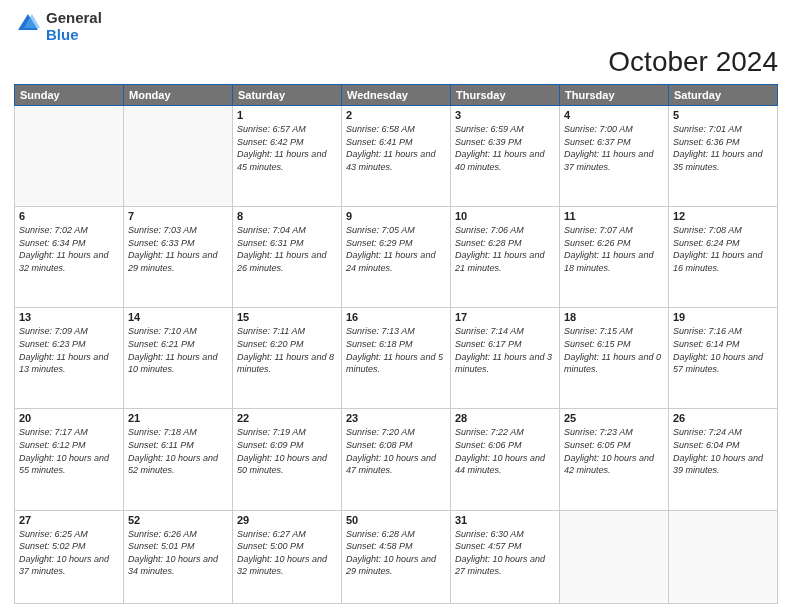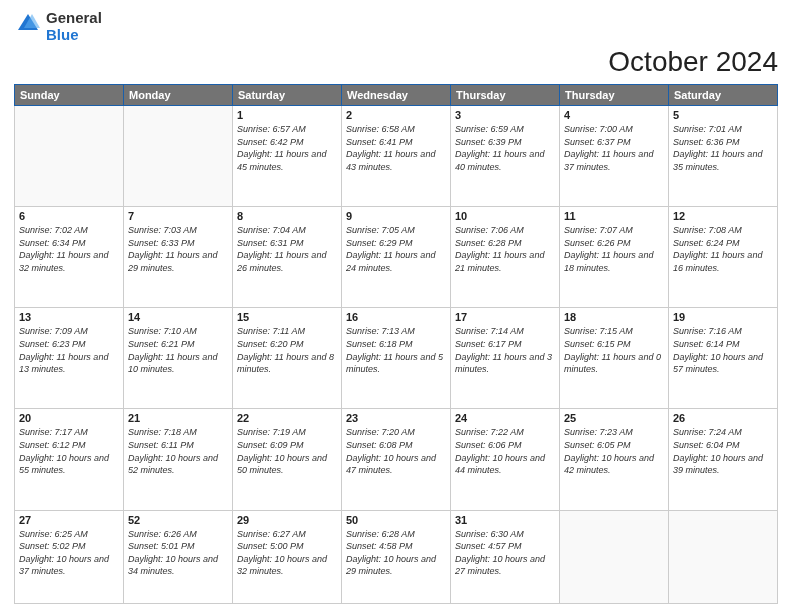--- a/index.html
+++ b/index.html
@@ -233,21 +233,21 @@
           </td>
           <td>
             <span class="day-num">22</span>
             <div class="day-info">Sunrise: 7:19 AM<br>Sunset: 6:09 PM<br>Daylight: 10 hours and 50 minutes.</div>
           </td>
           <td>
             <span class="day-num">23</span>
             <div class="day-info">Sunrise: 7:20 AM<br>Sunset: 6:08 PM<br>Daylight: 10 hours and 47 minutes.</div>
           </td>
           <td>
-            <span class="day-num">24</span>
+            <span class="day-num">28</span>
             <div class="day-info">Sunrise: 7:22 AM<br>Sunset: 6:06 PM<br>Daylight: 10 hours and 44 minutes.</div>
           </td>
           <td>
             <span class="day-num">25</span>
             <div class="day-info">Sunrise: 7:23 AM<br>Sunset: 6:05 PM<br>Daylight: 10 hours and 42 minutes.</div>
           </td>
           <td>
             <span class="day-num">26</span>
             <div class="day-info">Sunrise: 7:24 AM<br>Sunset: 6:04 PM<br>Daylight: 10 hours and 39 minutes.</div>
           </td>

